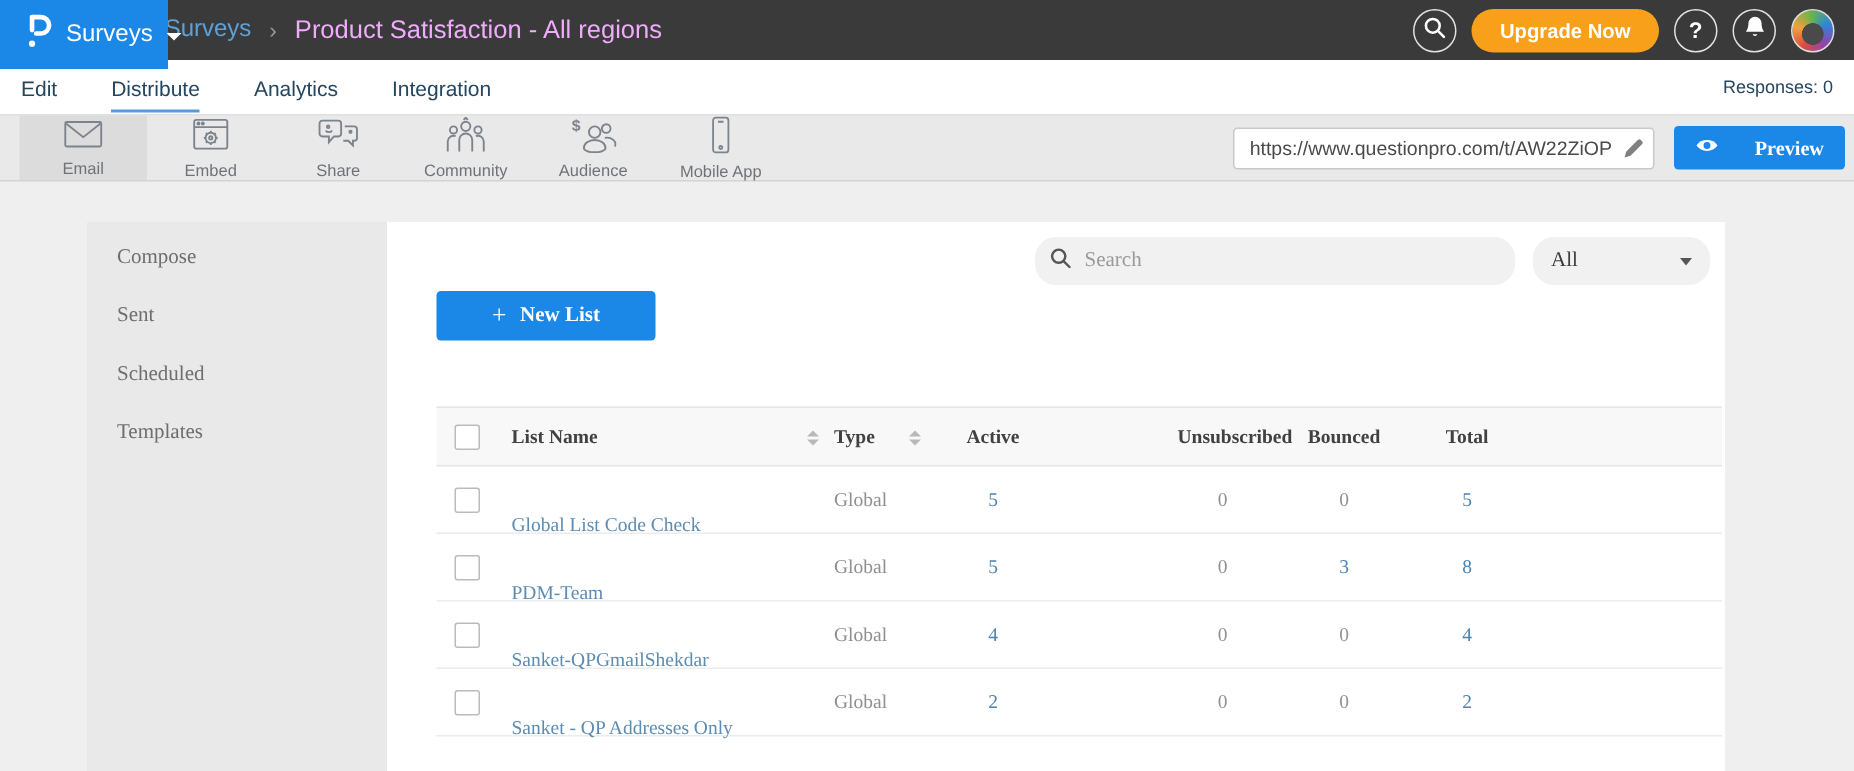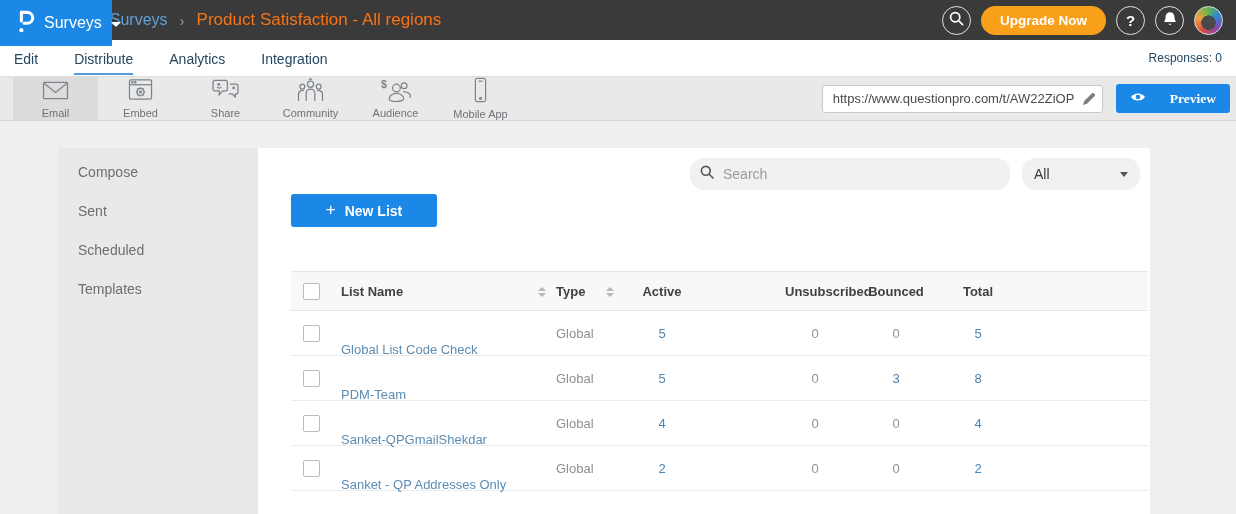--- a/index.html
+++ b/index.html
@@ -9,21 +9,21 @@
   
   .topbar { position:relative; height:40px; background:#3a3a3a; display:flex; align-items:center; }
   .brand { position:absolute; left:0; top:0; width:112px; height:46px; background:#1b87e6;
            display:flex; align-items:center; padding-left:15px; gap:9px; cursor:pointer; z-index:5; }
   .brand-label { color:#fff; font-size:16px; font-weight:500; }
   .caret-down { width:0; height:0; border-left:5px solid transparent; border-right:5px solid transparent;
                 border-top:5px solid #fff; margin-top:2px; }
   .breadcrumb { margin-left:84px; display:flex; align-items:center; gap:12px; }
   .bc-parent { color:#5ea0d8; font-size:16px; text-decoration:none; cursor:pointer; }
   .bc-sep { color:#9a9a9a; font-size:15px; }
-  .bc-current { color:#f97316; font-size:17px; }
+  .bc-current { color:#f0abfc; font-size:17px; }
   .top-actions { margin-left:auto; display:flex; align-items:center; gap:10px; padding-right:13px; }
   .circle-btn { width:29px; height:29px; border-radius:50%; border:1.5px solid #e2e2e2;
                 display:flex; align-items:center; justify-content:center; cursor:pointer;
                 color:#fff; font-weight:700; font-size:15px; }
   .upgrade { border:none; background:#f9a01b; color:#fff; font-family:inherit; font-weight:700;
              font-size:13.5px; padding:7px 19px; border-radius:15px; cursor:pointer; }
   .avatar { width:29px; height:29px; border-radius:50%; border:1.5px solid #ddd; cursor:pointer;
             background:
               radial-gradient(circle at 50% 58%, #4a4a4a 34%, rgba(0,0,0,0) 36%),
               conic-gradient(from 210deg, #d94b3f, #f2a03d, #69b54a, #2f86d6, #8e44ad, #d94b3f); }
@@ -47,21 +47,21 @@
   .url-wrap { margin-left:auto; display:flex; align-items:center; gap:13px; padding-right:6px; }
   .url-box { position:relative; width:281px; }
   .url-box input { width:100%; height:28px; border:1px solid #c9c9c9; border-radius:3px; background:#fff;
                    font-family:inherit; font-size:13px; color:#4a4a4a; padding:0 28px 0 10px; outline:none; }
   .url-edit { position:absolute; right:7px; top:7px; cursor:pointer; }
   .preview-btn { height:29px; padding:0 14px; background:#1b87e6; color:#fff; border:none; border-radius:3px;
                  font-family:Liberation Serif, serif; font-size:13.5px; font-weight:600; display:flex; align-items:center;
                  gap:24px; cursor:pointer; }
 
   
-  .main { height:393px; padding:27px 4px 0 58px; display:flex; }
+  .main { height:393px; padding:27px 4px 0 58px; display:flex;font-family:Liberation Serif, serif; }
   .sidebar { width:200px; background:#e9e9e9; padding-top:4px; }
   .side-item { height:39px; display:flex; align-items:center; padding-left:16px; font-size:14px;
                color:#6e6e6e; cursor:pointer; border-left:4px solid transparent; }
   .side-item.active { background:#fff; border-left-color:#1b87e6; color:#555; }
 
   .content { width:892px; background:#fff; }
   .content-top { display:flex; justify-content:flex-end; gap:12px; padding:10px 10px 0 0; }
   .search-box { width:320px; height:32px; background:#f1f1f1; border-radius:14px; display:flex;
                 align-items:center; padding:0 10px; gap:9px; }
   .search-box input { flex:1; border:none; background:transparent; outline:none; font-family:inherit;

